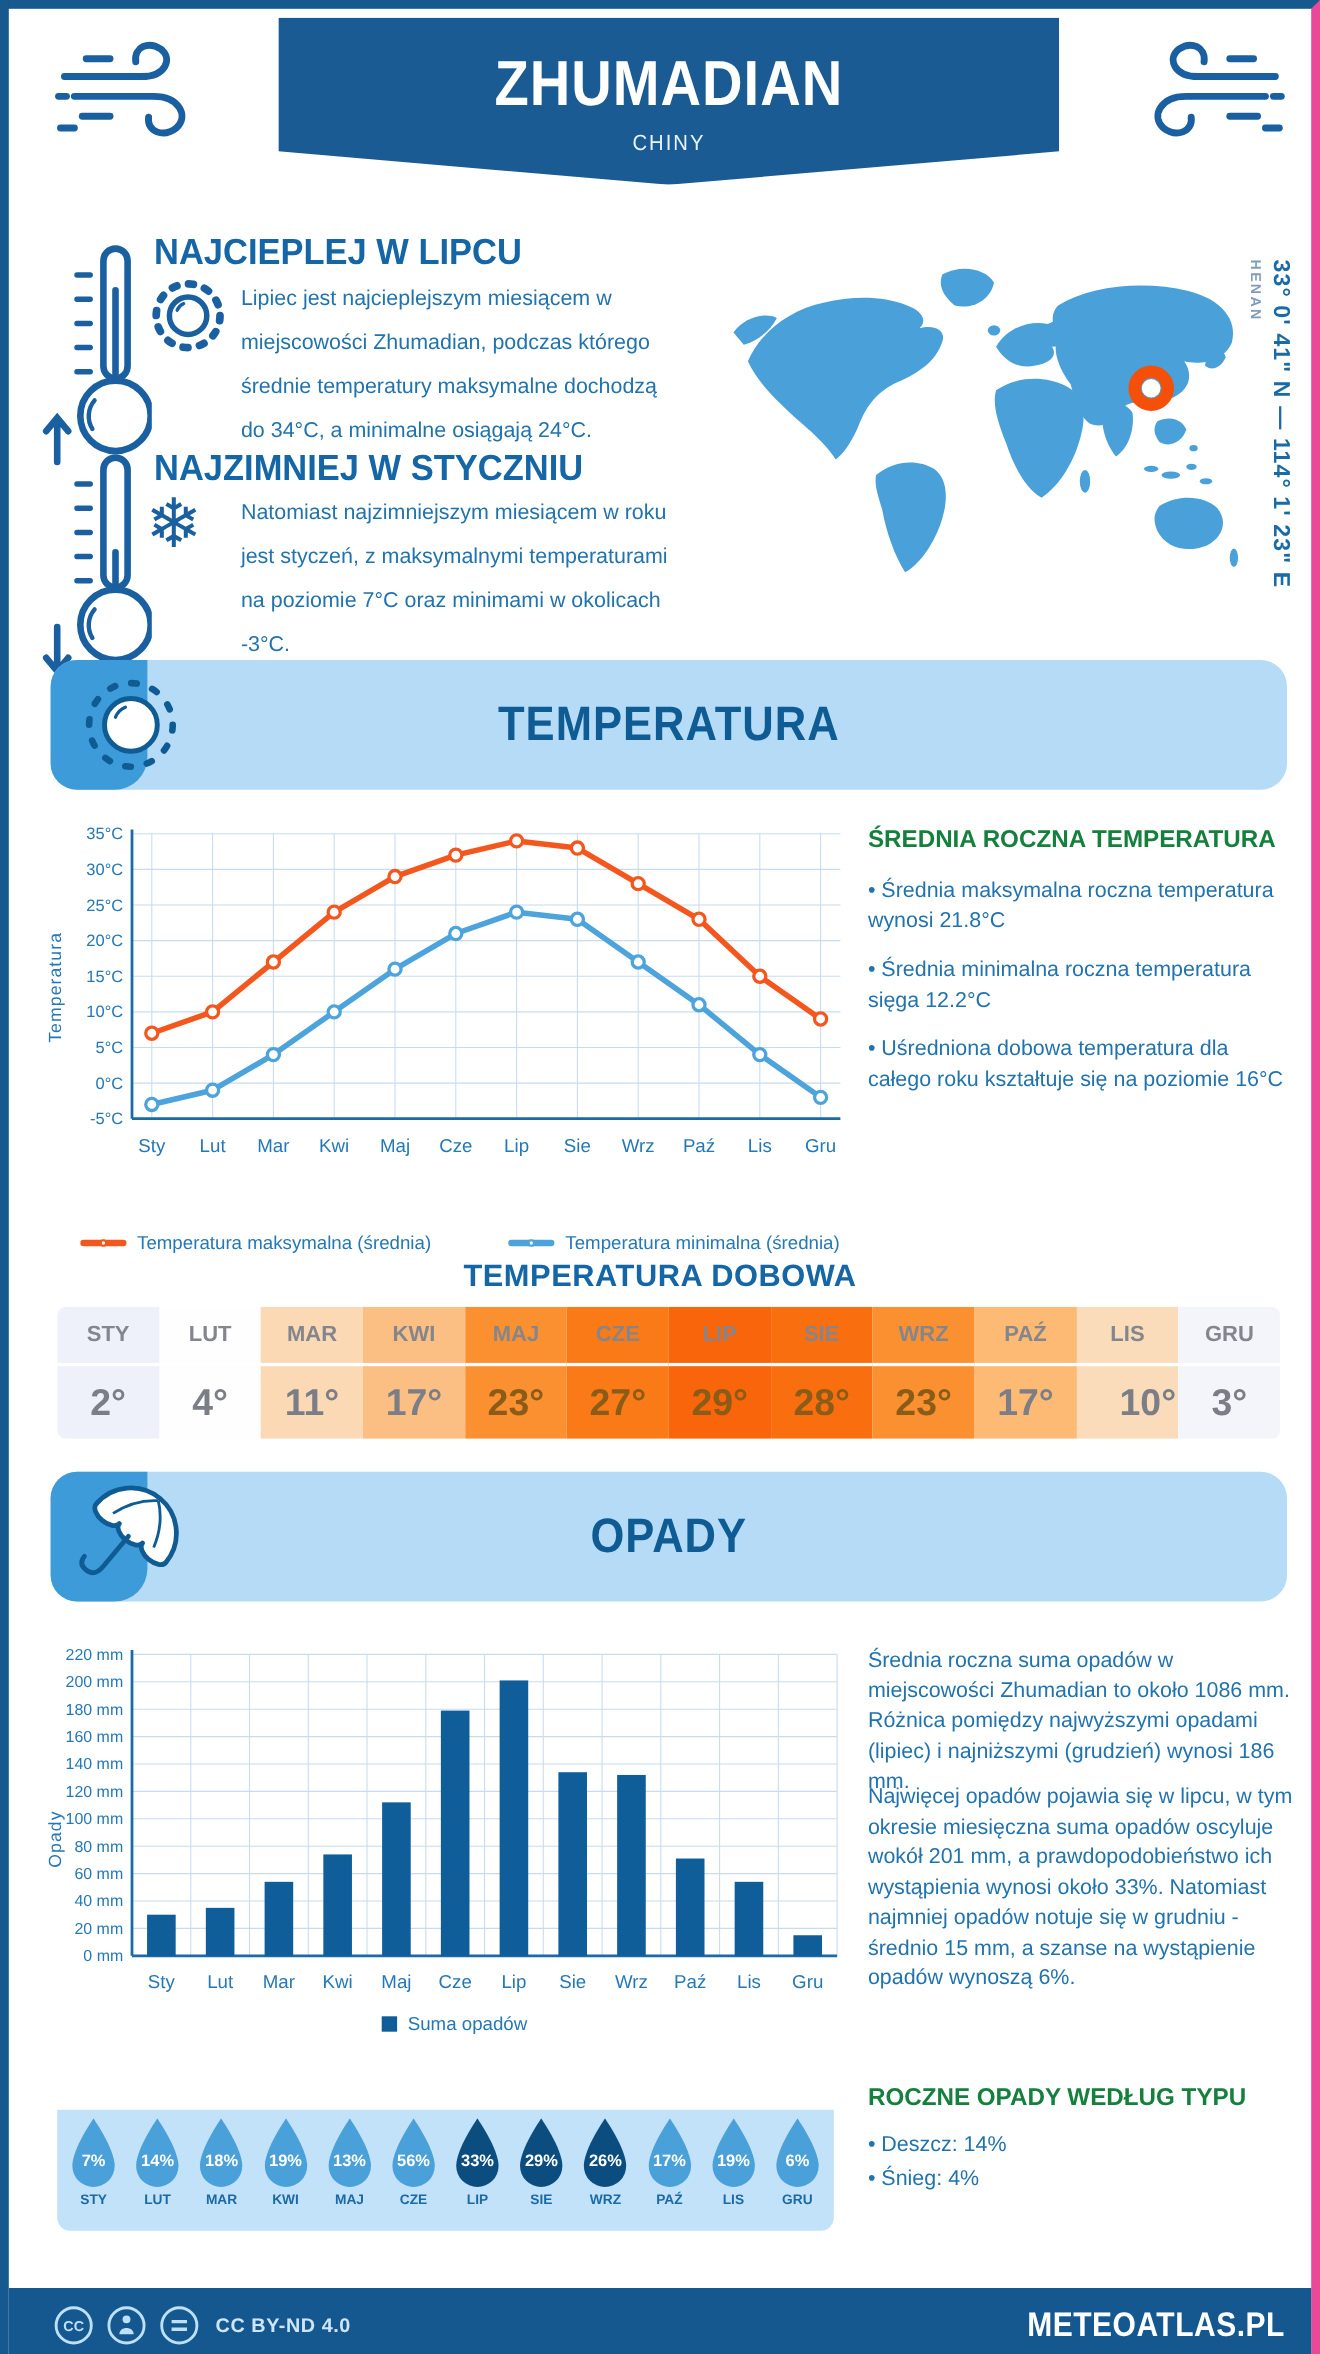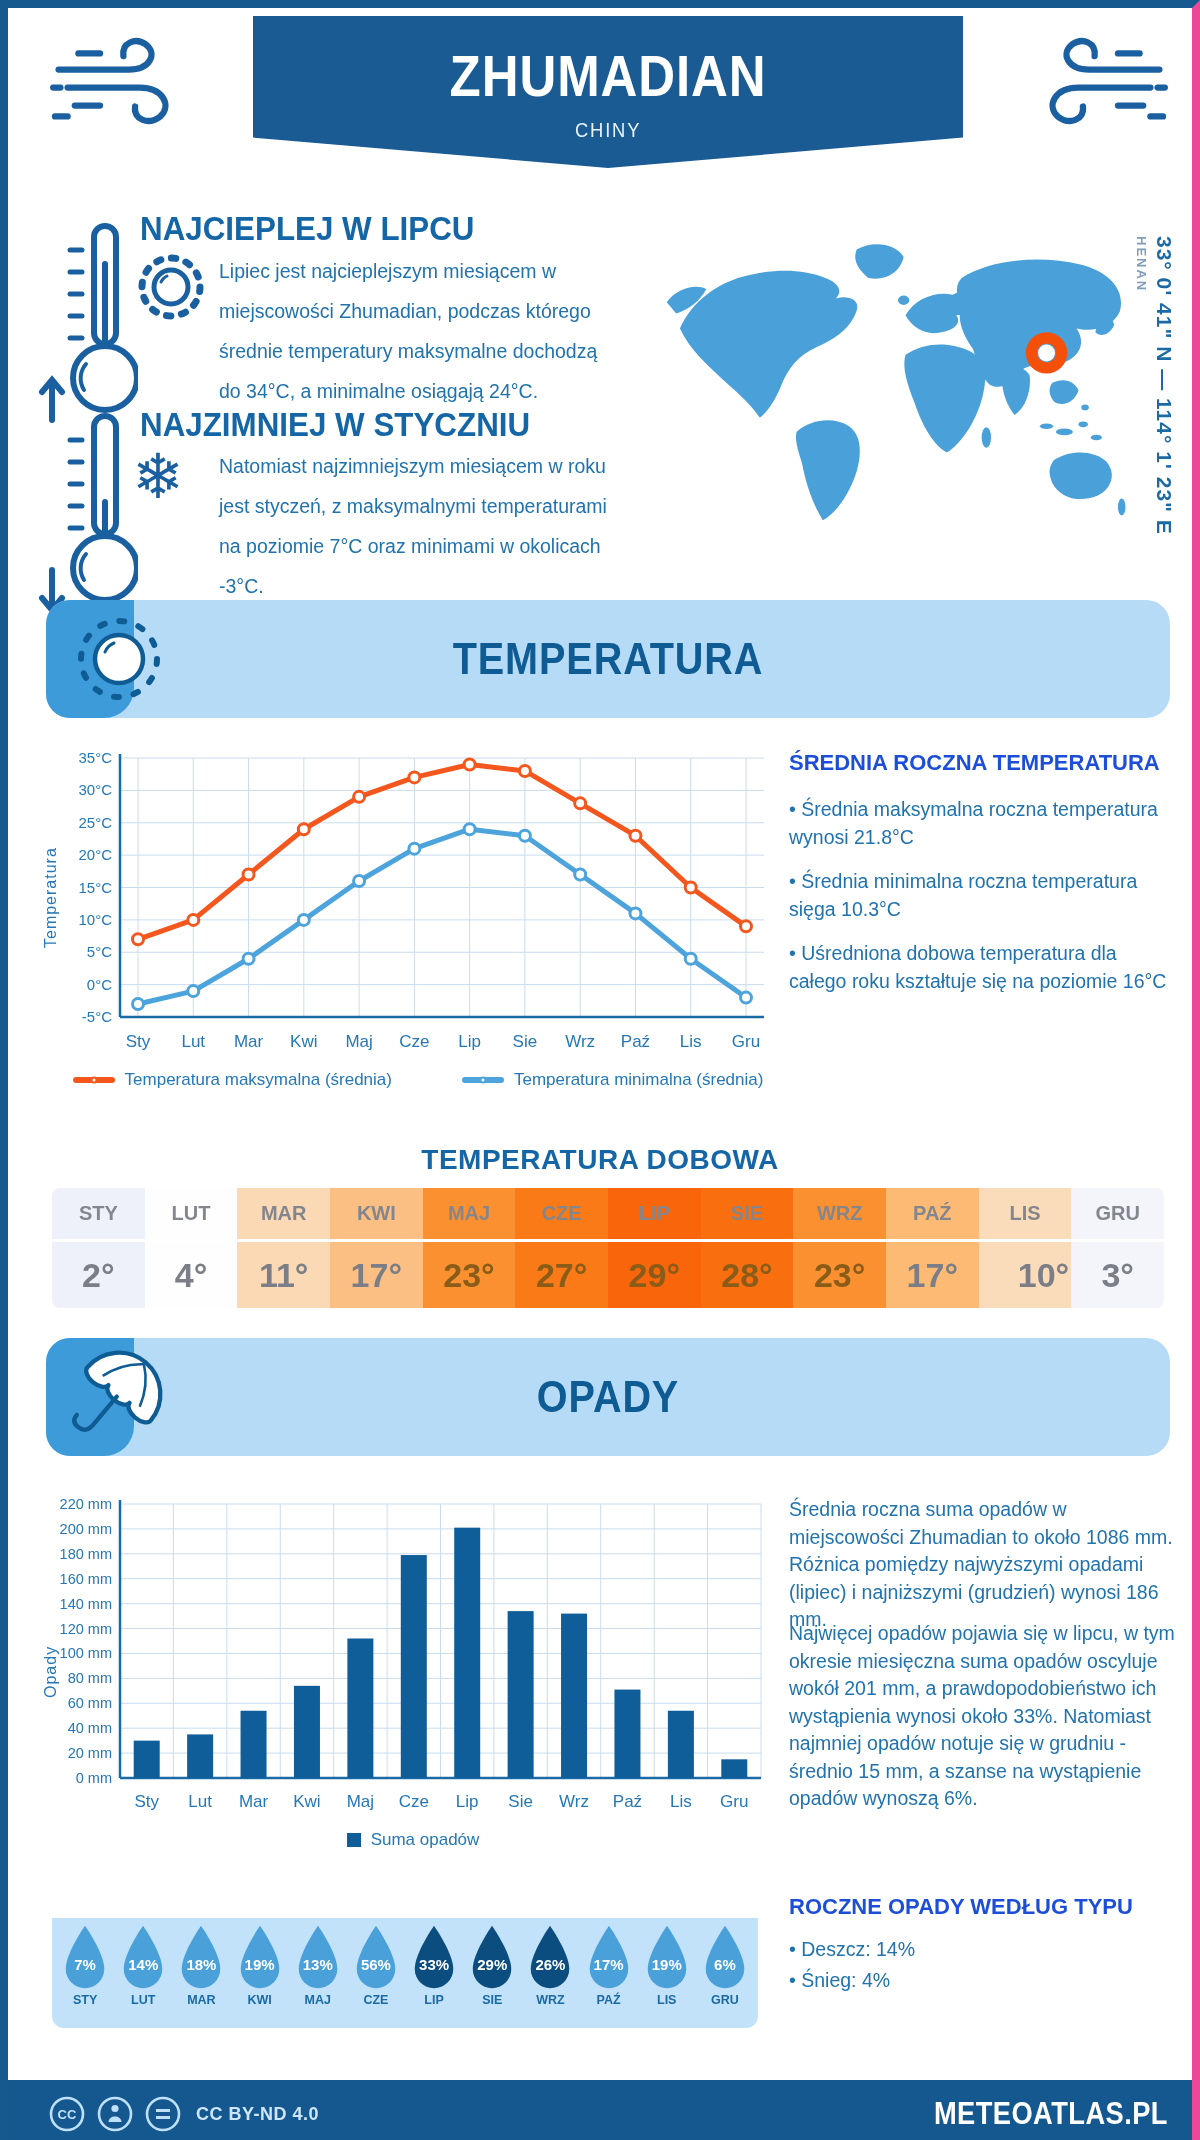--- a/index.html
+++ b/index.html
@@ -39,21 +39,21 @@
   svg text{font-family:"Liberation Sans",sans-serif;}
   .axis-title{color:#2478b7;font-size:16px;letter-spacing:1px;transform:rotate(-90deg);transform-origin:left top;white-space:nowrap;}
   .legend-row{display:flex;justify-content:center;gap:70px;align-items:center;}
   .legend-item{display:flex;align-items:center;gap:10px;}
   .legend-line{position:relative;width:42px;height:6px;border-radius:3px;display:inline-block;}
   .legend-dot{position:absolute;left:50%;top:50%;transform:translate(-50%,-50%);width:7px;height:7px;background:#fff;border-radius:50%;border:2.5px solid currentColor;}
   .legend-label{color:#2478b7;font-size:17px;}
   .legend-sq{width:14px;height:14px;background:#0f5e9a;display:inline-block;}
 
   
-  .side-heading{color:#1d4ed8;font-size:22px;font-weight:700;}
+  .side-heading{color:#15803d;font-size:22px;font-weight:700;}
   .side-text{color:#2173ae;font-size:19.5px;line-height:27.5px;}
   .side-text p{margin:0 0 17px 0;}
 
   
   .daily-title{left:0;right:0;text-align:center;color:#1566a6;font-size:28px;font-weight:700;letter-spacing:.5px;}
   .daily-table{left:44px;top:1180px;width:1112px;display:grid;grid-template-columns:repeat(12,1fr);border-radius:8px;overflow:hidden;}
   .daily-month{height:54px;display:flex;align-items:center;justify-content:center;
                font-size:20px;font-weight:700;color:#84868d;border-bottom:3px solid #fff;}
   .daily-value{height:66px;display:flex;align-items:center;justify-content:center;font-size:34px;font-weight:700;}
 
@@ -241,39 +241,39 @@
         <circle cx="237.8181818181818" cy="171.875" r="5.5" fill="#fff" stroke="#4da3db" stroke-width="3"></circle>
         <circle cx="293.0909090909091" cy="133.02499999999998" r="5.5" fill="#fff" stroke="#4da3db" stroke-width="3"></circle>
         <circle cx="348.3636363636364" cy="100.64999999999999" r="5.5" fill="#fff" stroke="#4da3db" stroke-width="3"></circle>
         <circle cx="403.6363636363636" cy="81.22500000000001" r="5.5" fill="#fff" stroke="#4da3db" stroke-width="3"></circle>
         <circle cx="458.90909090909093" cy="87.70000000000002" r="5.5" fill="#fff" stroke="#4da3db" stroke-width="3"></circle>
         <circle cx="514.1818181818182" cy="126.54999999999998" r="5.5" fill="#fff" stroke="#4da3db" stroke-width="3"></circle>
         <circle cx="569.4545454545455" cy="165.4" r="5.5" fill="#fff" stroke="#4da3db" stroke-width="3"></circle>
         <circle cx="624.7272727272727" cy="210.725" r="5.5" fill="#fff" stroke="#4da3db" stroke-width="3"></circle>
         <circle cx="680" cy="249.57500000000002" r="5.5" fill="#fff" stroke="#4da3db" stroke-width="3"></circle>
       </svg></div>
-  <div class="abs legend-row" style="left:60px;top:1062px;width:700px;" id="temp-legend">
+  <div class="abs legend-row" style="left:60px;top:1112px;width:700px;" id="temp-legend">
       <div class="legend-item">
         <span class="legend-line" style="background: rgb(244, 87, 29); color: rgb(244, 87, 29);">
           <span class="legend-dot"></span>
         </span>
         <span class="legend-label">Temperatura maksymalna (średnia)</span>
       </div>
       <div class="legend-item">
         <span class="legend-line" style="background: rgb(77, 163, 219); color: rgb(77, 163, 219);">
           <span class="legend-dot"></span>
         </span>
         <span class="legend-label">Temperatura minimalna (średnia)</span>
       </div>
     </div>
 
   <div class="abs side-heading" style="left:781px;top:742px;width:380px;">ŚREDNIA ROCZNA TEMPERATURA</div>
   <div class="abs side-text" style="left:781px;top:788px;width:382px;" id="annual-bullets">
       <p>• Średnia maksymalna roczna temperatura wynosi 21.8°C</p>
-      <p>• Średnia minimalna roczna temperatura sięga 10.3°C</p>
+      <p>• Średnia minimalna roczna temperatura sięga 12.2°C</p>
       <p>• Uśredniona dobowa temperatura dla całego roku kształtuje się na poziomie 16°C</p>
     </div>
 
   <div class="abs daily-title" style="top:1136px;">TEMPERATURA DOBOWA</div>
   <div class="abs daily-table" id="daily-table">
       <div class="daily-col" style="background: rgb(238, 241, 250);">
         <div class="daily-month">STY</div>
         <div class="daily-value" style="color: rgb(123, 126, 134);">2°</div>
       </div>
       <div class="daily-col" style="background: rgb(254, 254, 254);">

